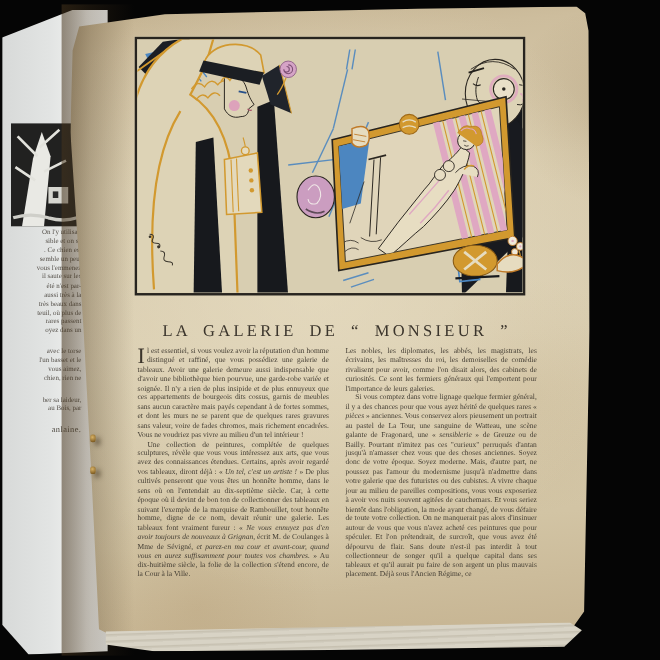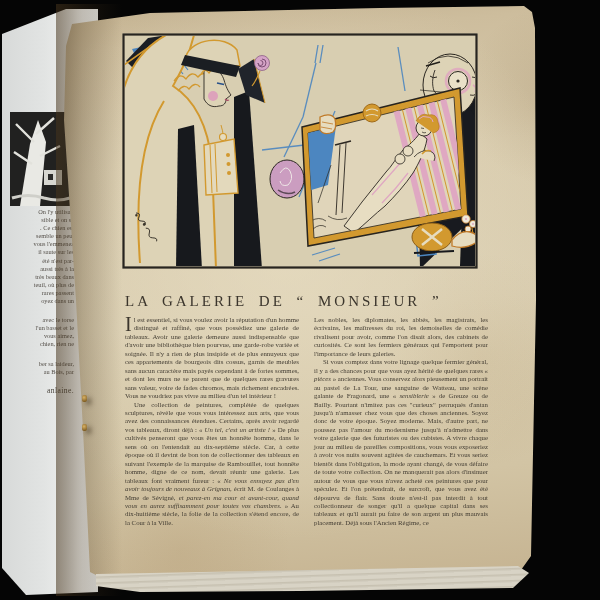--- a/index.html
+++ b/index.html
@@ -30,21 +30,21 @@
     background:linear-gradient(to right,rgba(70,52,28,.55),rgba(70,52,28,.28) 40%,rgba(70,52,28,0));}
   .staple{position:absolute;width:5px;height:7px;border-radius:2px;
     background:radial-gradient(circle at 40% 35%,#d8b266,#8a6628 70%,#5e4416);
     box-shadow:4px 3px 5px rgba(45,32,14,.55);}
   #under-pages{position:absolute;left:0;top:0;width:600px;height:600px;pointer-events:none;
     clip-path:polygon(96px 574px,518px 566px,529px 573px,513px 588px,300px 591px,140px 592px,96px 586px);
     background:repeating-linear-gradient(178deg,#d8d3c5 0px,#d8d3c5 3px,#c7c1b1 4px,#d3cec0 6px);}
 
   
   #illustration{position:absolute;left:122px;top:33px;width:356px;height:236px;}
-  #article-title{position:absolute;left:125px;top:283px;width:362px;text-align:left;
+  #article-title{position:absolute;left:125px;top:283px;width:362px;text-align:center;
     font-size:15px;letter-spacing:3px;word-spacing:5px;color:#3b352c;font-weight:400;}
   #columns{position:absolute;left:125px;top:316px;width:364px;height:250px;display:flex;gap:15px;}
   .col{flex:0 0 174px;width:174px;font-size:6.8px;line-height:8.45px;color:#433d33;
     text-align:justify;text-justify:inter-word;}
   .para{margin:0;}
   .para + .para{text-indent:9px;}
   .it{font-style:italic;}
   .dropcap{float:left;font-size:20px;line-height:15px;padding:1px 2px 0 0;color:#3b352c;}
 </style>
 </head>

